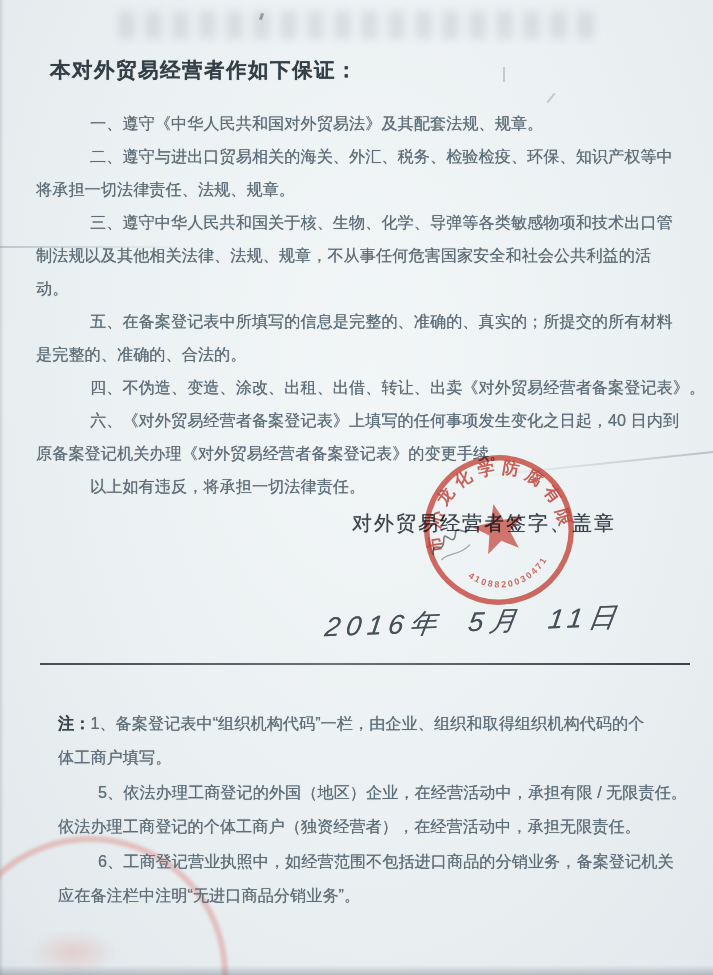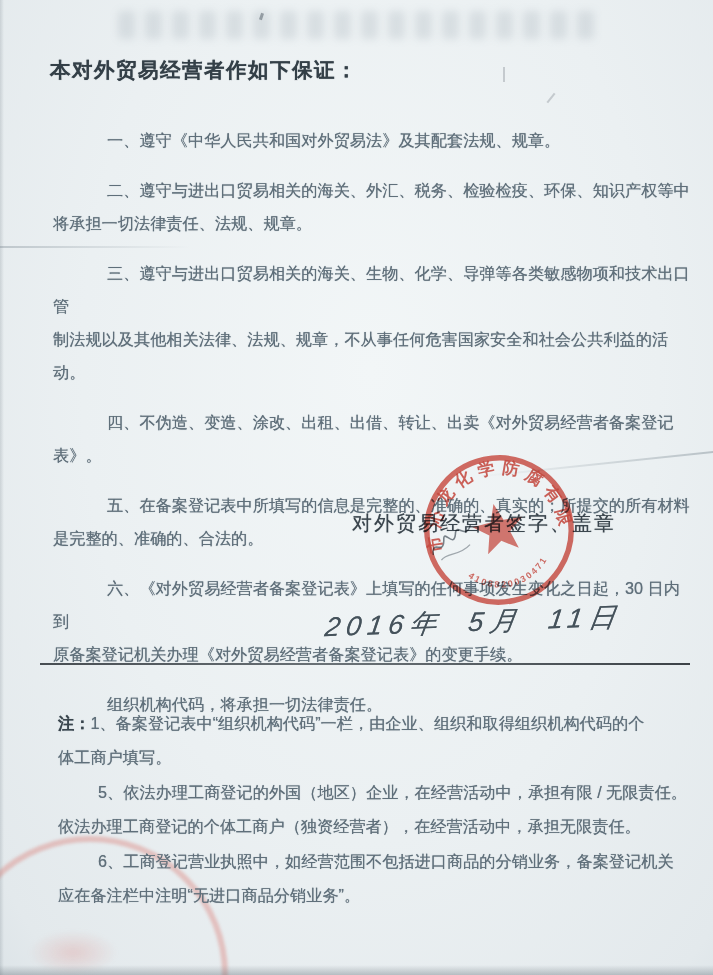--- a/index.html
+++ b/index.html
@@ -50,21 +50,21 @@
   .doc-title{
     position:absolute;left:50px;top:56px;
     font-size:20.5px;font-weight:bold;letter-spacing:1.5px;
     color:#333f47;text-shadow:0 0 .7px rgba(51,63,71,.8);
   }
   .clauses{
     position:absolute;left:36px;top:107px;width:676px;
     font-size:16.2px;line-height:33px;color:#5f6f7a;
     text-shadow:0 0 .7px rgba(95,111,122,.85);
   }
-  .clauses p{margin:17px;text-indent:54px;white-space:pre-wrap;}
+  .clauses p{margin:0;text-indent:54px;white-space:pre-wrap;}
   .signature-caption{
     position:absolute;left:352px;top:510px;
     font-size:20px;letter-spacing:2px;color:#3b464e;
     text-shadow:0 0 .7px rgba(59,70,78,.8);
   }
   .handwritten-date{
     position:absolute;left:326px;top:604px;
     font-size:27px;font-style:italic;color:#45525b;
     letter-spacing:6px;word-spacing:12px;
     transform:skewX(-10deg) rotate(-2deg);
@@ -107,29 +107,29 @@
   <div class="edge-left"></div>
   <div class="faint-stamp"></div>
   <div class="faint-stamp-blob"></div>
 
   <div class="doc-title">本对外贸易经营者作如下保证：</div>
 
   <div class="clauses">
     <p>一、遵守《中华人民共和国对外贸易法》及其配套法规、规章。</p>
     <p>二、遵守与进出口贸易相关的海关、外汇、税务、检验检疫、环保、知识产权等中
 将承担一切法律责任、法规、规章。</p>
-    <p>三、遵守与进出口贸易相关的海关、生物、化学、导弹等各类敏感物项和技术出口管
+    <p>三、遵守中华人民共和国关于核、生物、化学、导弹等各类敏感物项和技术出口管
 制法规以及其他相关法律、法规、规章，不从事任何危害国家安全和社会公共利益的活
 动。</p>
-    <p>四、不伪造、变造、涂改、出租、出借、转让、出卖《对外贸易经营者备案登记表》。</p>
     <p>五、在备案登记表中所填写的信息是完整的、准确的、真实的；所提交的所有材料
 是完整的、准确的、合法的。</p>
-    <p>六、《对外贸易经营者备案登记表》上填写的任何事项发生变化之日起，30 日内到
+    <p>四、不伪造、变造、涂改、出租、出借、转让、出卖《对外贸易经营者备案登记表》。</p>
+    <p>六、《对外贸易经营者备案登记表》上填写的任何事项发生变化之日起，40 日内到
 原备案登记机关办理《对外贸易经营者备案登记表》的变更手续。</p>
-    <p>组织机构代码，将承担一切法律责任。</p>
+    <p>以上如有违反，将承担一切法律责任。</p>
   </div>
 
   <div class="signature-caption">对外贸易经营者签字、盖章</div>
 
   <svg class="seal" viewBox="0 0 160 160">
     <g transform="rotate(-12 80 80)">
       <circle cx="80" cy="80" r="73" fill="none" stroke="rgba(208,62,50,0.82)" stroke-width="5.5"></circle>
       <path id="sealTopArc" d="M 21.5,101 A 61,61 0 1 1 138.5,101" fill="none"></path>
       <path id="sealBottomArc" d="M 30.5,106 A 54,54 0 0 0 129.5,106" fill="none"></path>
       <text font-size="17" font-weight="600" fill="rgba(206,58,46,0.85)" letter-spacing="0">

